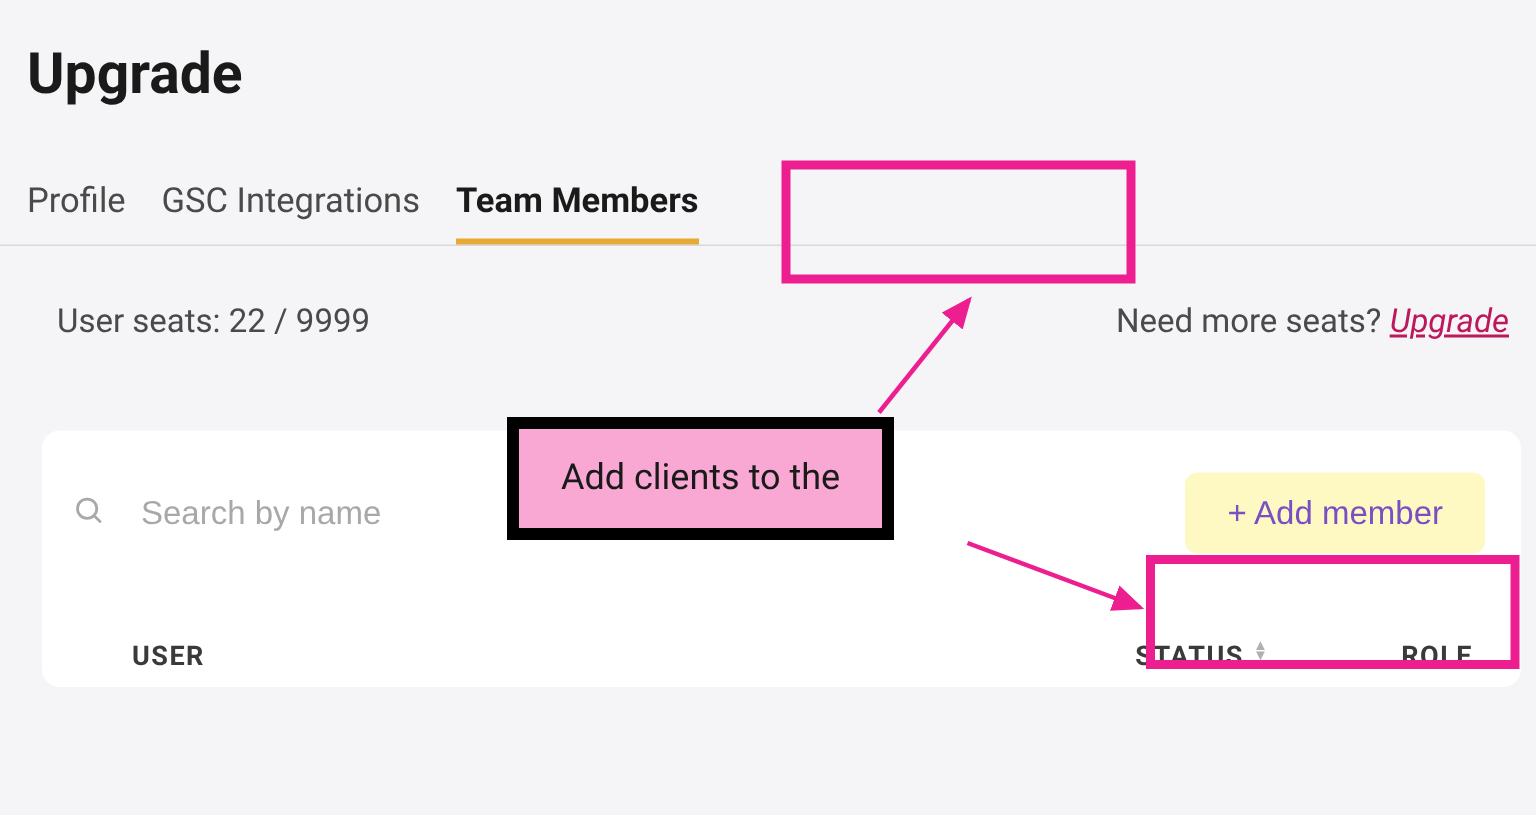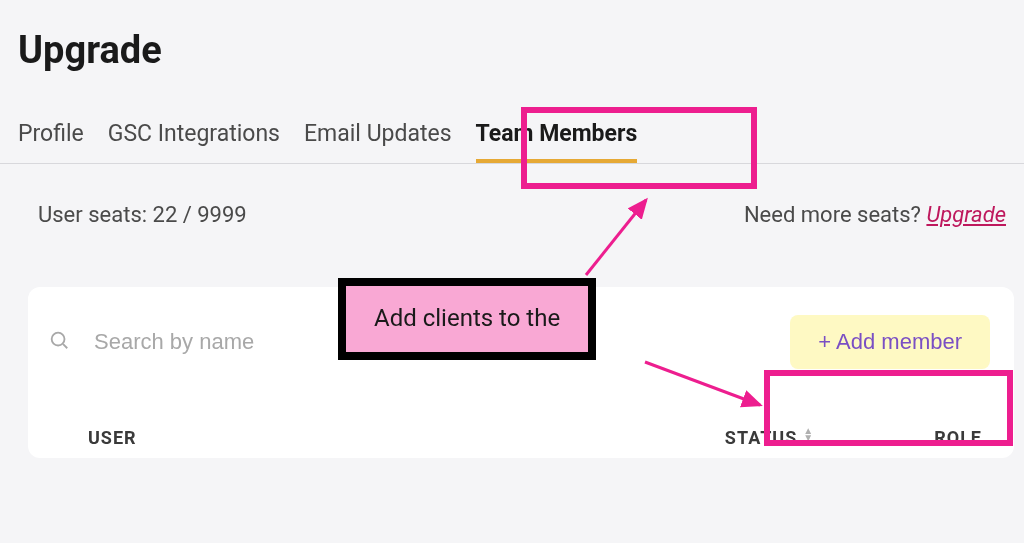--- a/index.html
+++ b/index.html
@@ -140,21 +140,21 @@
       color: #3a3a3a;
       letter-spacing: 1px;
     }
     .col-user {
       flex: 1;
     }
     .col-status {
       display: flex;
       align-items: flex-start;
       gap: 6px;
-      margin-right: 120px;
+      margin-right: 88px;
     }
     .col-role {
       margin-right: 8px;
     }
     .sort-icon {
       display: inline-flex;
       flex-direction: column;
       line-height: 7px;
       font-size: 10px;
       color: #b0b0b0;
@@ -179,21 +179,20 @@
     }
   </style>
 </head>
 <body>
 
 <h1 class="page-title">Upgrade</h1>
 
 <div class="tabs">
   <div class="tab">Profile</div>
   <div class="tab">GSC Integrations</div>
-  <div class="tab">Email Updates</div>
   <div class="tab active">Team Members</div>
 </div>
 
 <div class="highlight-box-tab"></div>
 
 <div class="seats-row">
   <div class="seats-text">User seats: 22 / 9999</div>
   <div class="upgrade-container">
     <span>Need more seats? </span><a class="upgrade-link">Upgrade</a>
   </div>

